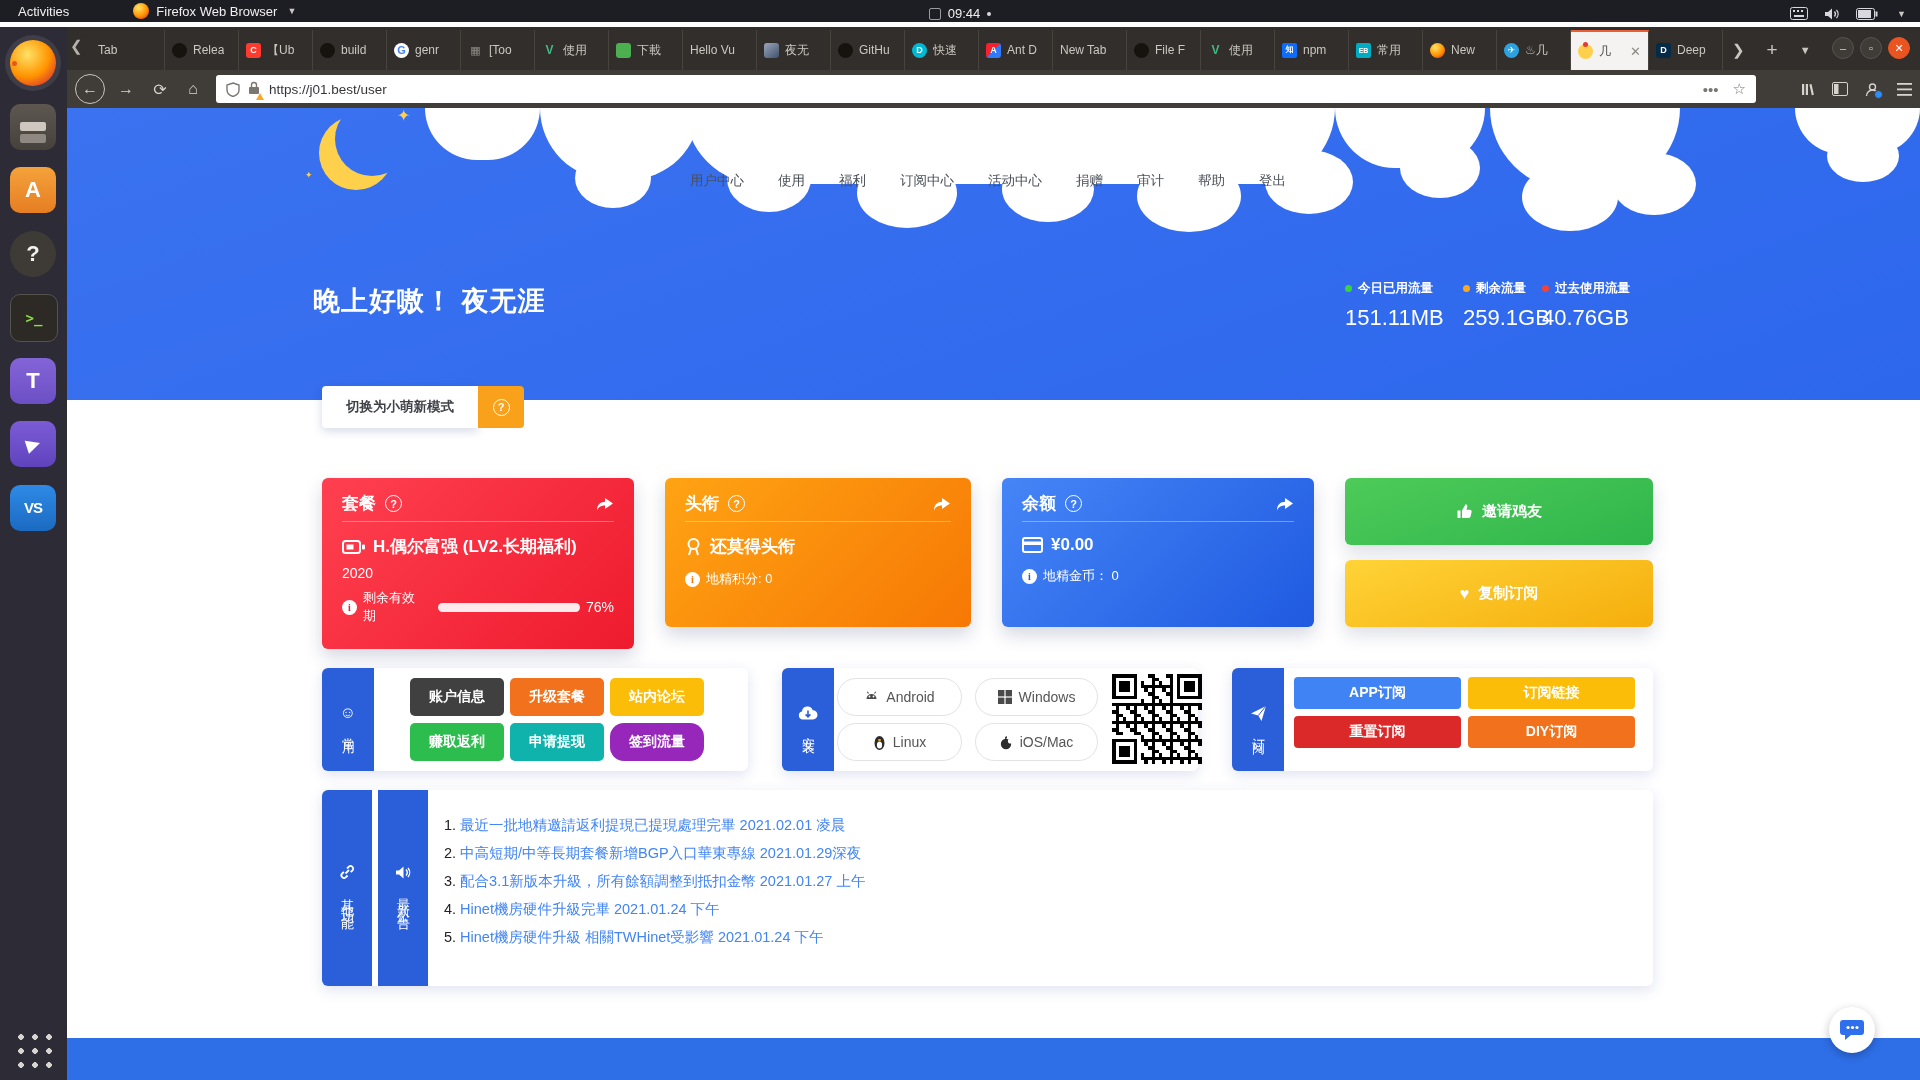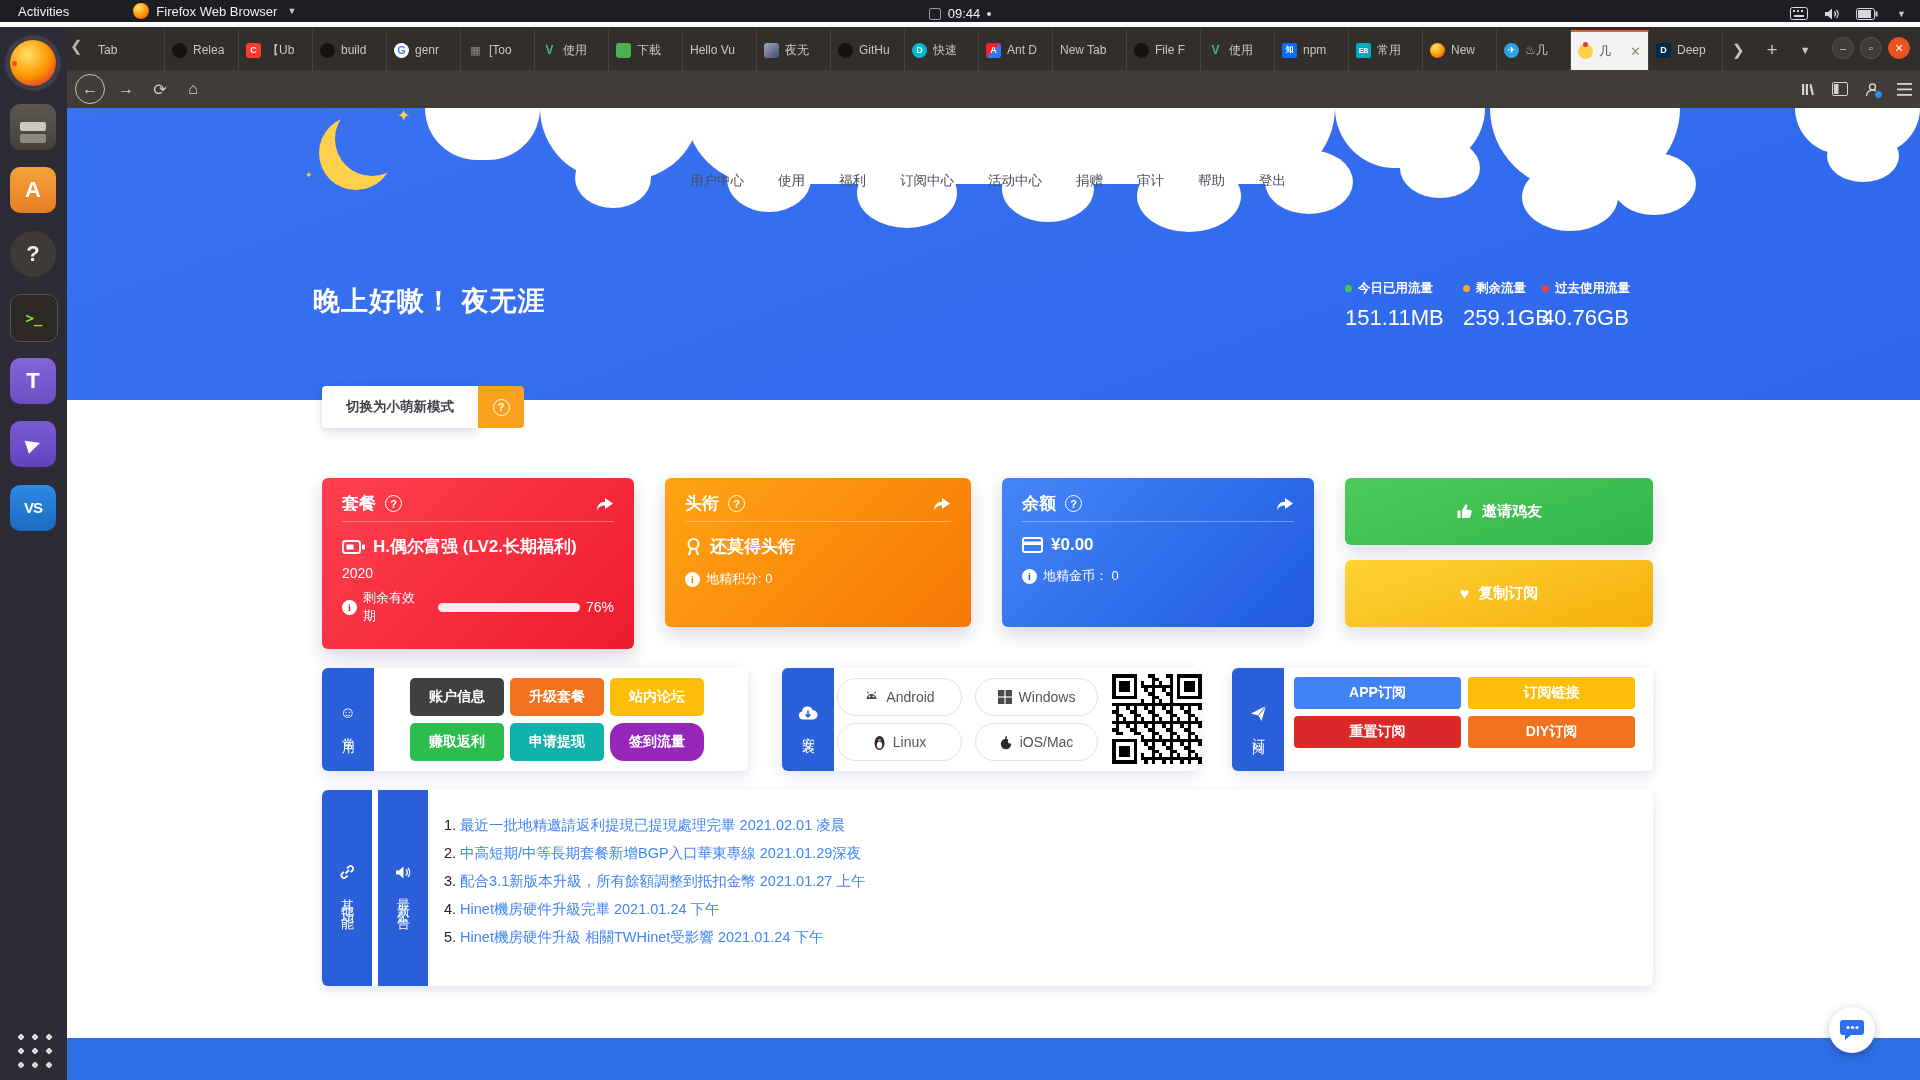--- a/index.html
+++ b/index.html
@@ -306,20 +306,35 @@
       <span class="wbtn">–</span>
       <span class="wbtn">▫</span>
       <span class="wbtn close">✕</span>
     </div>
   </div>
   <div id="navbar">
     <span class="navico" id="back-btn">←</span>
     <span class="navico" style="left:46px;width:26px;">→</span>
     <span class="navico" style="left:80px;width:26px;">⟳</span>
     <span class="navico" style="left:113px;width:26px;">⌂</span>
+    <div id="urlbar">
+      <svg class="shield" width="14" height="15">
+          <path d="M7 1 L13 3 V8 C13 11.5 10.5 13.5 7 14.5 C3.5 13.5 1 11.5 1 8 V3 Z" fill="none" stroke="#7a7770" stroke-width="1.4"></path>
+        </svg>
+      <span class="lock">
+        <svg width="12" height="14">
+            <rect x="1" y="6" width="10" height="7" rx="1" fill="#7a7770"></rect>
+            <path d="M3.5 6 V4 a2.5 2.5 0 0 1 5 0 V6" fill="none" stroke="#7a7770" stroke-width="1.4"></path>
+          </svg>
+        <span class="warn"></span>
+      </span>
+      <span id="url-text">https://j01.best/user</span>
+      <span class="dots">•••</span>
+      <span class="star">☆</span>
+    </div>
     <div id="nav-right">
       <svg width="15" height="15">
           <path d="M2 2 h2.2 v11 H2 z M5.8 2 h2.2 v11 H5.8 z M9.4 2.6 l2.1 -0.5 2.4 10.6 -2.1 0.5 z" fill="#d6d2cc"></path>
         </svg>
       <svg width="16" height="14">
           <rect x="0.5" y="0.5" width="15" height="13" rx="1.5" fill="none" stroke="#d6d2cc"></rect>
           <rect x="2" y="2" width="4.5" height="10" fill="#d6d2cc"></rect>
         </svg>
       <span style="position:relative;display:flex;">
         <svg width="15" height="15">

